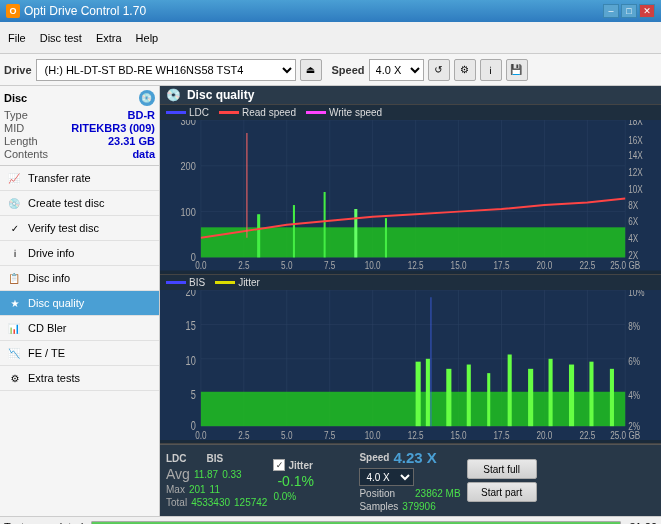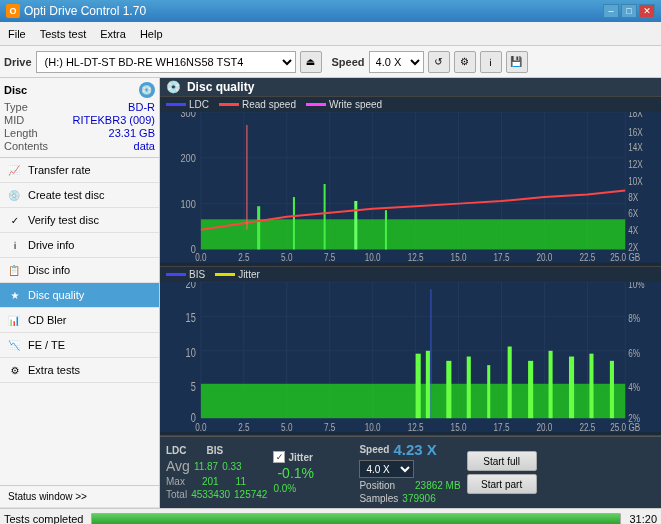--- a/index.html
+++ b/index.html
@@ -7,42 +7,42 @@
 
     
     .titlebar { background: linear-gradient(to bottom, #4a9fd4, #2e7bbf); height: 22px; display: flex; align-items: center; justify-content: space-between; padding: 0 6px; color: white; font-size: 12px; }
     .titlebar-left { display: flex; align-items: center; gap: 4px; }
     .titlebar-icon { width: 14px; height: 14px; background: #ff8c00; border-radius: 2px; display: flex; align-items: center; justify-content: center; font-size: 9px; color: white; font-weight: bold; }
     .titlebar-controls { display: flex; gap: 2px; }
     .titlebar-btn { width: 16px; height: 14px; background: #5aa5d0; border: 1px solid #3a85b0; color: white; font-size: 9px; cursor: pointer; display: flex; align-items: center; justify-content: center; }
     .titlebar-btn.close { background: #d04040; }
 
     
-    .menubar { background: #f0f0f0; height: 24px; display: flex; align-items: center; padding: 0 2px; border-bottom: 1px solid #ccc; gap: 2px; }
+    .menubar { background: #f0f0f0; height: 32px; display: flex; align-items: center; padding: 0 2px; border-bottom: 1px solid #ccc; gap: 2px; }
     .menubar-item { padding: 2px 6px; font-size: 11px; cursor: pointer; border-radius: 2px; }
 
     
     .toolbar { background: #f5f5f5; height: 32px; display: flex; align-items: center; padding: 0 4px; border-bottom: 1px solid #ccc; gap: 4px; }
     .toolbar-label { font-size: 11px; font-weight: bold; color: #333; }
     .drive-select { height: 22px; font-size: 11px; border: 1px solid #aaa; background: white; padding: 0 4px; flex: 1; max-width: 260px; }
     .toolbar-btn { height: 22px; width: 22px; background: #e8e8e8; border: 1px solid #aaa; cursor: pointer; display: flex; align-items: center; justify-content: center; font-size: 10px; border-radius: 2px; }
     .speed-label { font-size: 11px; font-weight: bold; color: #333; margin-left: 6px; }
     .speed-select { height: 22px; font-size: 11px; border: 1px solid #aaa; background: white; padding: 0 2px; width: 55px; }
 
     
     .main { display: flex; height: calc(524px - 22px - 20px - 32px - 20px); }
 
     
     .sidebar { width: 160px; background: #f5f5f5; border-right: 1px solid #ccc; display: flex; flex-direction: column; flex-shrink: 0; }
     .disc-section { padding: 4px; border-bottom: 1px solid #ccc; }
     .disc-header { display: flex; align-items: center; justify-content: space-between; font-weight: bold; font-size: 11px; margin-bottom: 3px; }
     .disc-header-icon { width: 16px; height: 16px; background: #4a9fd4; border-radius: 8px; display: flex; align-items: center; justify-content: center; color: white; font-size: 9px; }
     .disc-row { display: flex; justify-content: space-between; font-size: 11px; margin: 1px 0; }
     .disc-row-label { color: #555; }
-    .disc-row-value { color: #0000cc; font-weight: normal; }
+    .disc-row-value { color: #0000cc; font-weight: bold; }
     .disc-row-value.blue { color: #0000cc; }
     .label-row { display: flex; align-items: center; gap: 3px; margin-top: 2px; }
     .label-input { flex: 1; height: 16px; border: 1px solid #aaa; font-size: 10px; padding: 0 2px; }
     .label-btn { width: 16px; height: 16px; background: #e0e0e0; border: 1px solid #aaa; cursor: pointer; font-size: 10px; display: flex; align-items: center; justify-content: center; }
 
     .sidebar-nav { display: flex; flex-direction: column; }
     .nav-item { display: flex; align-items: center; gap: 6px; padding: 5px 8px; cursor: pointer; font-size: 11px; border-bottom: 1px solid #e0e0e0; }
     .nav-item.active { background: #4a9fd4; color: white; }
     .nav-icon { width: 14px; height: 14px; display: flex; align-items: center; justify-content: center; font-size: 10px; flex-shrink: 0; }
 
@@ -83,21 +83,21 @@
   </div>
   <div class="titlebar-controls">
     <div class="titlebar-btn">–</div>
     <div class="titlebar-btn">□</div>
     <div class="titlebar-btn close">✕</div>
   </div>
 </div>
 
 <div class="menubar">
   <div class="menubar-item">File</div>
-  <div class="menubar-item">Tests test</div>
+  <div class="menubar-item">Disc test</div>
   <div class="menubar-item">Extra</div>
   <div class="menubar-item">Help</div>
 </div>
 
 <div class="toolbar">
   <span class="toolbar-label">Drive</span>
   <select class="drive-select">
     <option>(H:) HL-DT-ST BD-RE  WH16NS58 TST4</option>
   </select>
   <div class="toolbar-btn">⏏</div>
@@ -170,23 +170,20 @@
         <span class="nav-icon">📉</span>
         <span>FE / TE</span>
       </div>
       <div class="nav-item">
         <span class="nav-icon">⚙</span>
         <span>Extra tests</span>
       </div>
     </div>
 
     <div style="flex:1;"></div>
-    <div class="nav-item" style="border-top:1px solid #ccc; font-size:10px;">
-      <span>Status window &gt;&gt;</span>
-    </div>
   </div>
 
   <div class="content">
     <div class="content-header">
       <span class="content-title-icon">💿</span>
       <span class="content-title">Disc quality</span>
     </div>
 
     <div class="chart-container" style="background: #1a2a3a;">
       <div class="legend" style="background:#1e2e3e; padding:2px 6px;">
@@ -342,21 +339,21 @@
       <div style="display:flex; flex-direction:column; gap:2px; min-width:70px;">
         <div style="display:flex; gap:20px;">
           <span style="color:#ccc; font-size:10px; font-weight:bold;">LDC</span>
           <span style="color:#ccc; font-size:10px; font-weight:bold;">BIS</span>
         </div>
         <div style="display:flex; gap:4px; align-items:center;">
           <span style="color:#aaa; font-size:14px;">Avg</span>
           <span style="color:#4ae04a; font-size:10px;">11.87</span>
           <span style="color:#4ae04a; font-size:10px;">0.33</span>
         </div>
-        <div style="display:flex; gap:17px; align-items:center;">
+        <div style="display:flex; gap:4px; align-items:center;">
           <span style="color:#aaa; font-size:10px;">Max</span>
           <span style="color:#4ae04a; font-size:10px;">201</span>
           <span style="color:#4ae04a; font-size:10px;">11</span>
         </div>
         <div style="display:flex; gap:4px; align-items:center;">
           <span style="color:#aaa; font-size:10px;">Total</span>
           <span style="color:#4ae04a; font-size:10px;">4533430</span>
           <span style="color:#4ae04a; font-size:10px;">125742</span>
         </div>
       </div>

